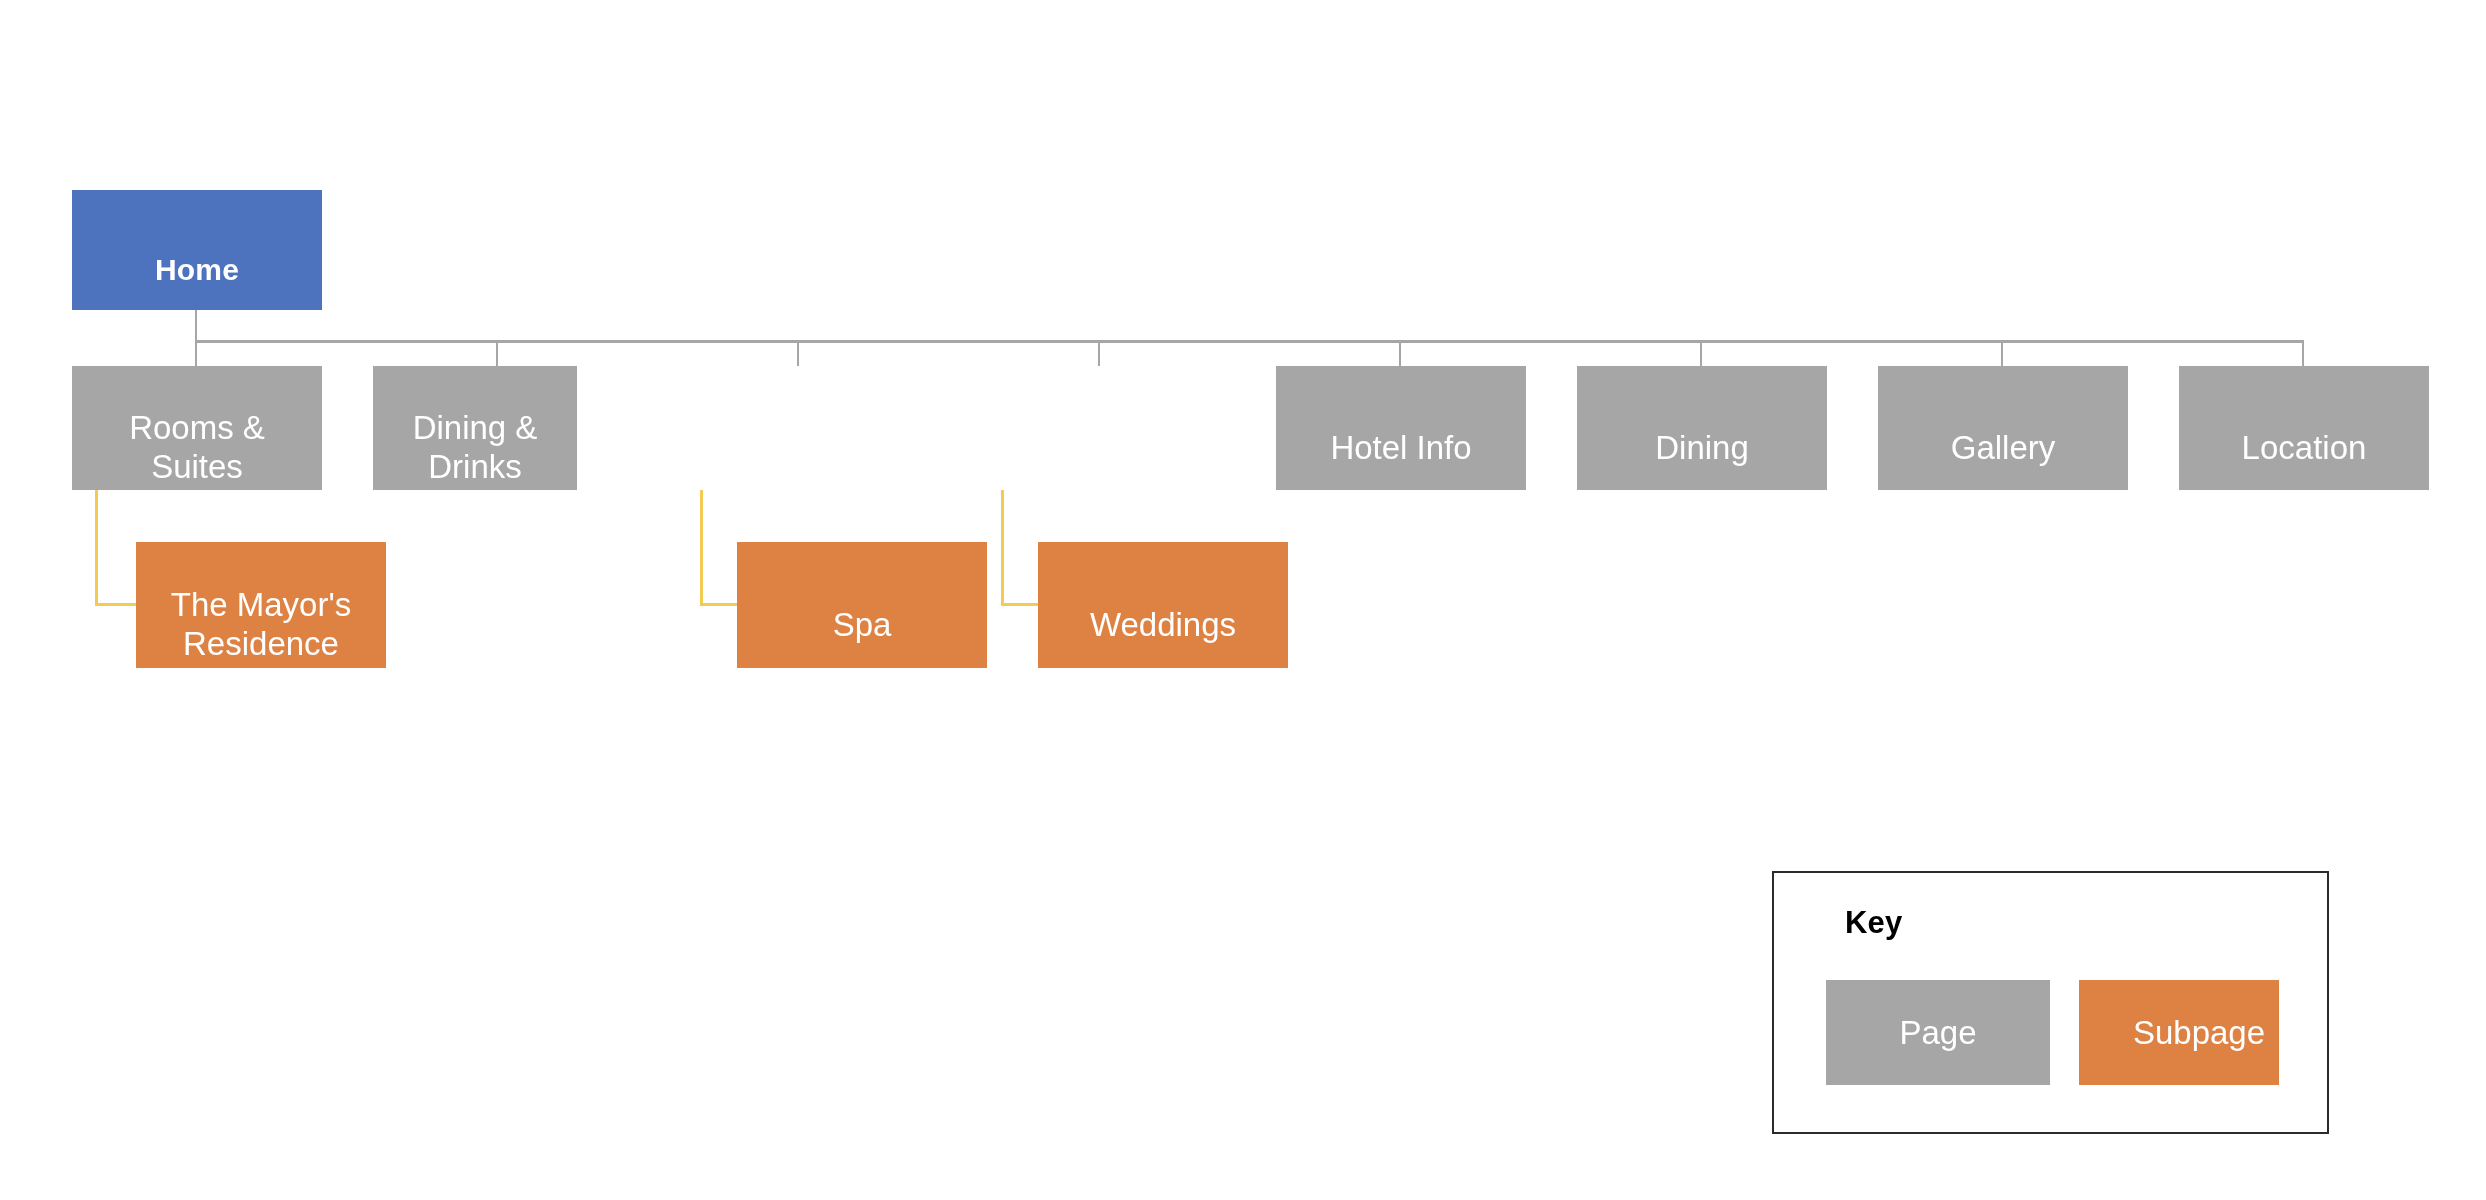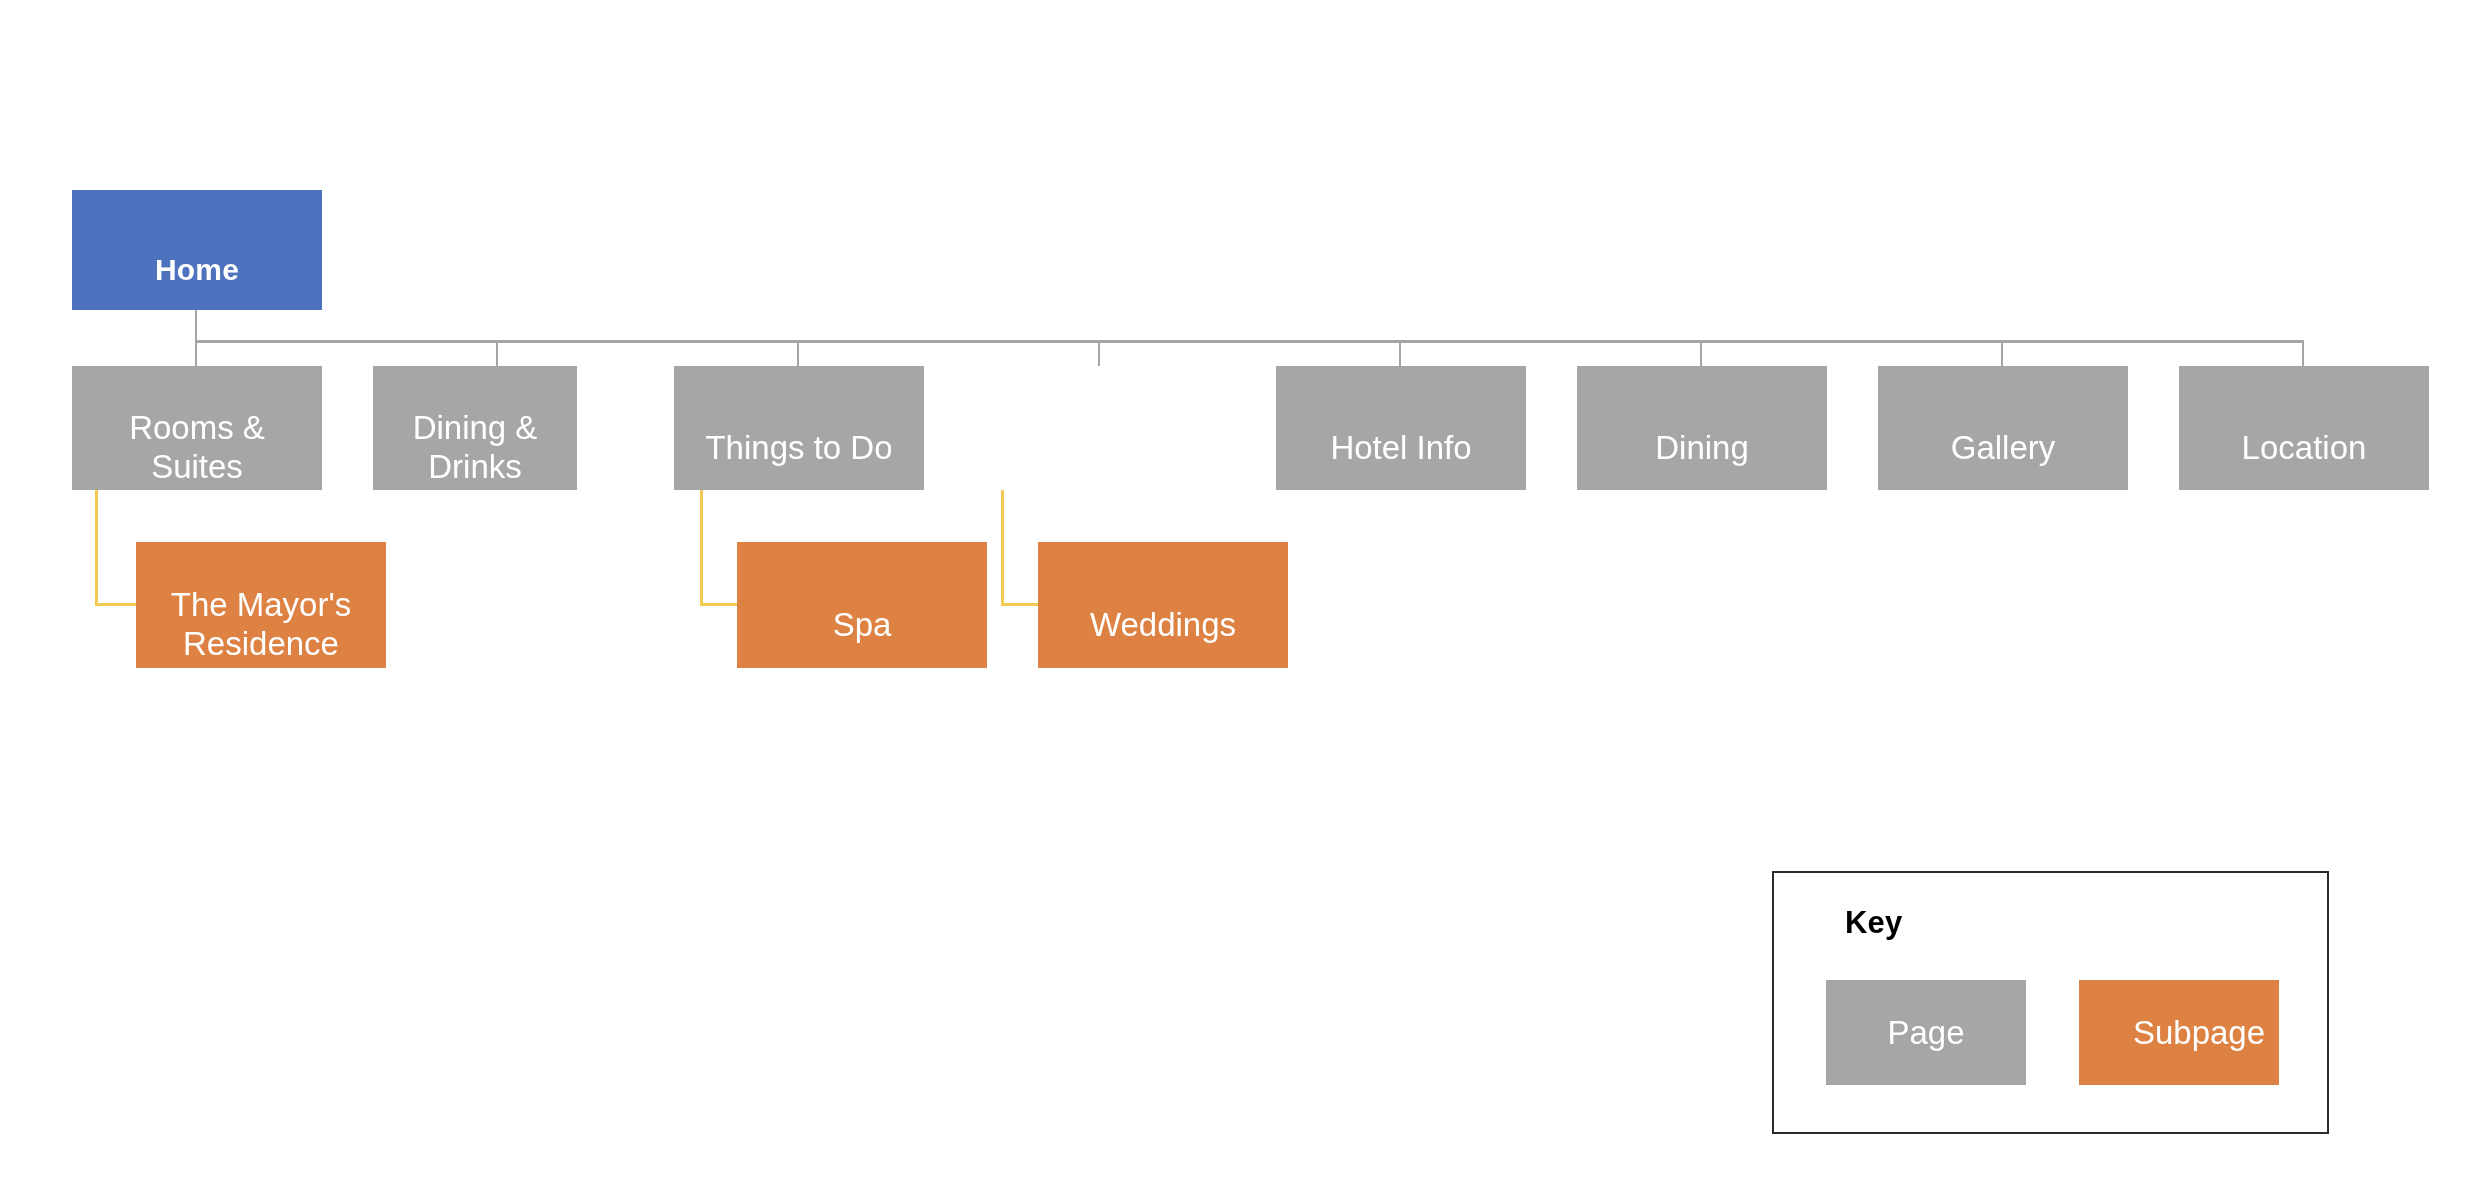--- a/index.html
+++ b/index.html
@@ -130,23 +130,20 @@
   </div>
 
   <div class="node page" style="left:72px; top:366px; width:250px; height:124px;">
     <span class="node-label">Rooms &amp; Suites</span>
   </div>
 
   <div class="node page" style="left:373px; top:366px; width:204px; height:124px;">
     <span class="node-label">Dining &amp; Drinks</span>
   </div>
 
-  <div class="node page" style="left:674px; top:366px; width:250px; height:124px;">
-    <span class="node-label">Things to Do</span>
-  </div>
 
 
   <div class="node page" style="left:1276px; top:366px; width:250px; height:124px;">
     <span class="node-label">Hotel Info</span>
   </div>
 
   <div class="node page" style="left:1577px; top:366px; width:250px; height:124px;">
     <span class="node-label">Dining</span>
   </div>
 
@@ -168,21 +165,21 @@
 
   <div class="node subpage" style="left:1038px; top:542px; width:250px; height:126px;">
     <span class="node-label">Weddings</span>
   </div>
 
   <div id="key-box" style="left:1772px; top:871px; width:557px; height:263px;">
   </div>
 
   <div id="key-title" style="left:1845px; top:905px;">Key</div>
 
-  <div class="key-swatch page" style="left:1826px; top:980px; width:200px; height:105px;">
+  <div class="key-swatch page" style="left:1826px; top:980px; width:224px; height:105px;">
     <span>Page</span>
   </div>
 
   <div class="key-swatch subpage" style="left:2079px; top:980px; width:200px; height:105px;">
     <span>Subpage</span>
   </div>
 
 </div>
 
 </body></html>

